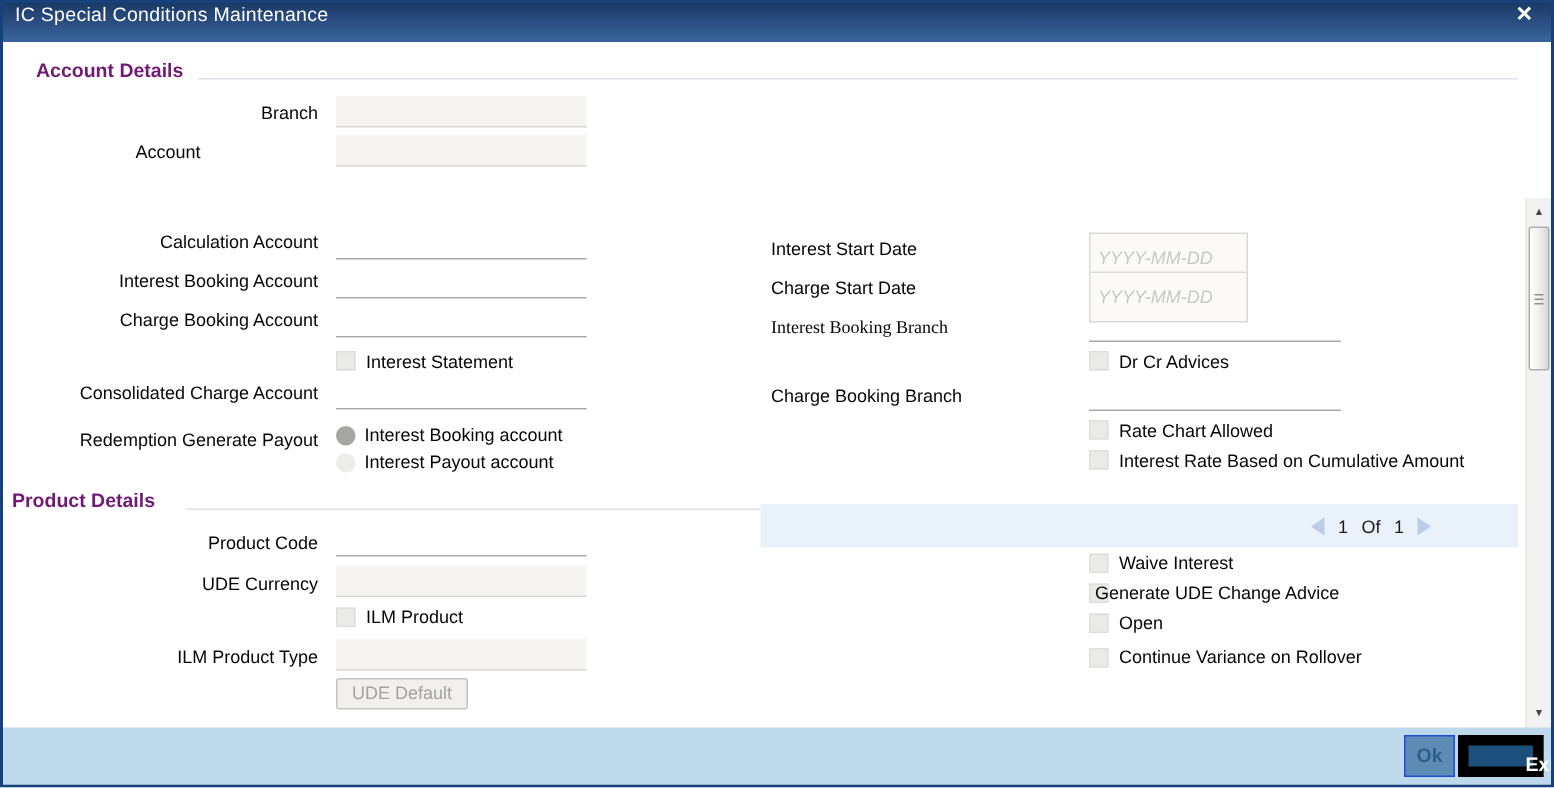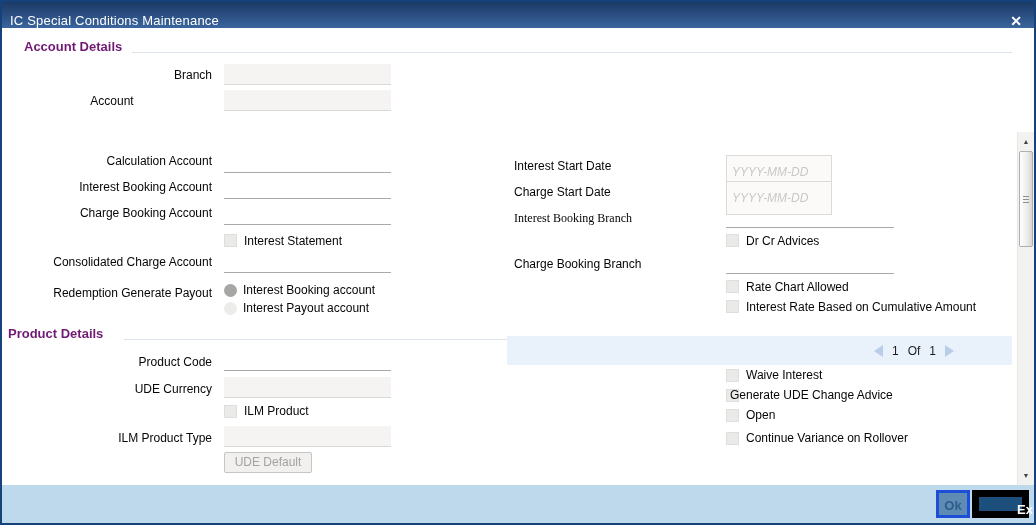--- a/index.html
+++ b/index.html
@@ -8,21 +8,21 @@
 
   #window {
     position:relative; width:1036px; height:525px;
     border:2px solid #15427b; background:#ffffff; overflow:hidden;
   }
 
   
   #titlebar {
     position:absolute; top:0; left:0; right:0; height:26px;
     background:linear-gradient(180deg,#1b3b66 0%, #294c7f 45%, #3a669d 100%);
-    display:flex; align-items:flex-end; padding:0 12px 0 8px;
+    display:flex; align-items:flex-start; padding:0 12px 0 8px;
   }
   #title { color:#ffffff; font-size:13px; letter-spacing:0.2px; }
   #closebtn {
     margin-left:auto; color:#ffffff; font-size:14px; font-weight:bold;
     cursor:pointer; line-height:14px;
   }
 
   
   .sect {
     position:absolute; font-size:13px; font-weight:bold; color:#701a75;
@@ -94,21 +94,21 @@
   #vsb .grip { position:absolute; top:44px; left:3px; right:3px; }
   #vsb .grip div { height:1px; background:#8f8f8d; margin-bottom:2px; }
 
   
   #footer {
     position:absolute; left:0; right:0; bottom:0; height:38px;
     background:#bed9ec;
   }
   #okbtn {
     position:absolute; right:64px; top:5px; width:34px; height:28px;
-    background:#5d8bb4; border:3px solid #1d4ed8;
+    background:#5d8bb4; border:1px solid #1d4ed8;
     color:#2d5d8a; font-weight:bold; font-size:13px; text-align:center; line-height:26px; cursor:pointer;
   }
   #exitbtn {
     position:absolute; right:5px; top:5px; width:57px; height:28px;
     background:#1d4f7c; border:7px solid #000000;
     color:#ffffff; font-weight:bold; font-size:13px; text-align:left; line-height:26px; cursor:pointer;padding-left:38px;
   }
 </style>
 </head>
 <body>

